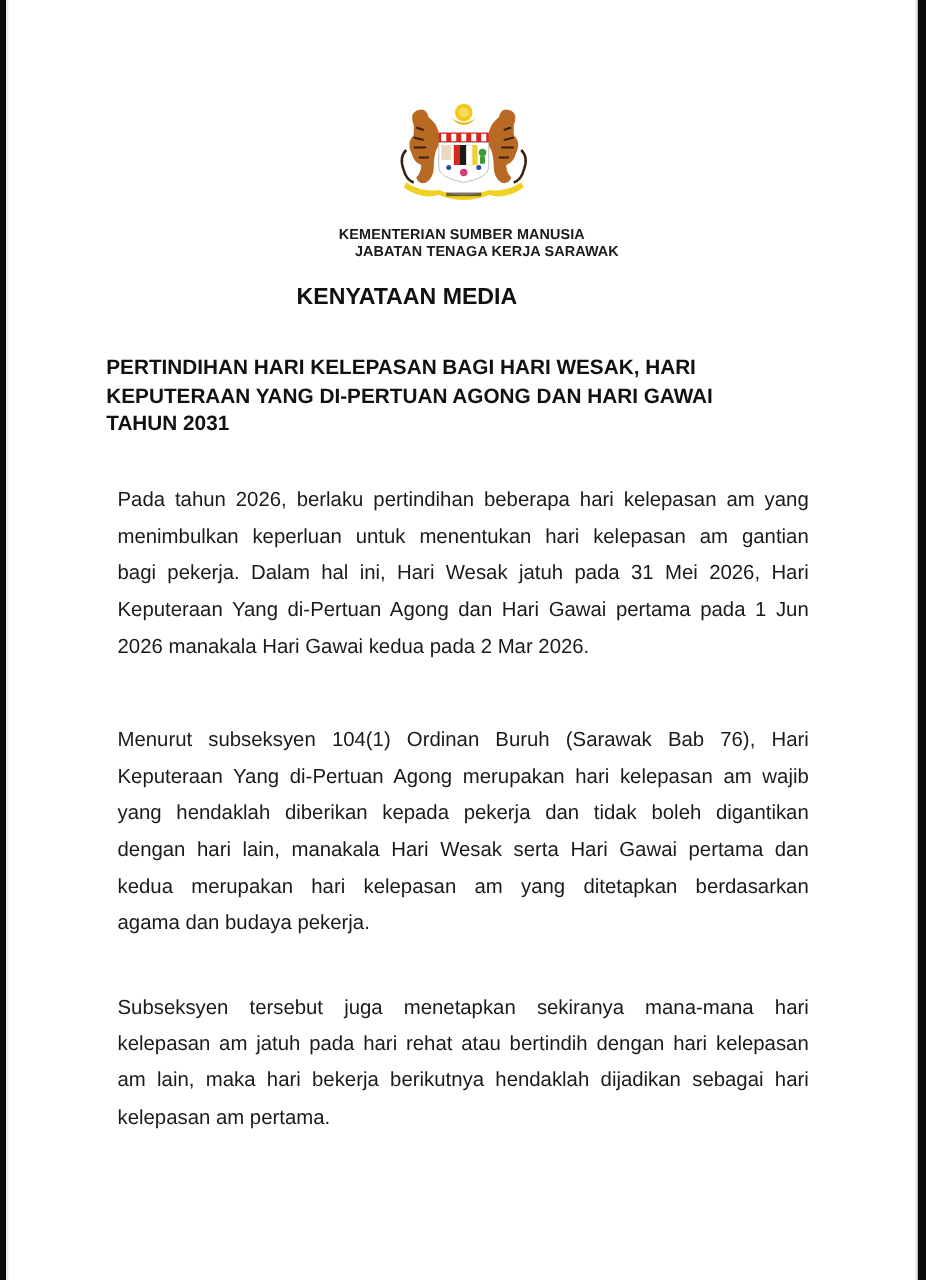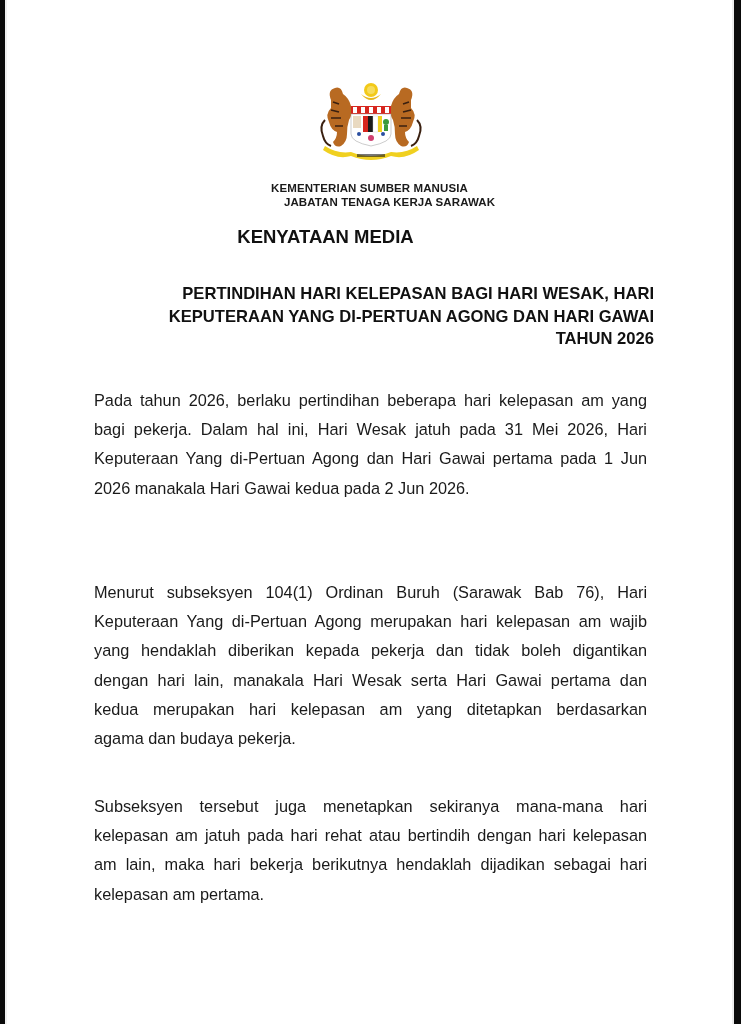--- a/index.html
+++ b/index.html
@@ -52,21 +52,21 @@
       font-family: "Liberation Sans", sans-serif;
       font-weight: bold;
       font-size: 18.5px;
       color: #111;
     }
     .title {
       position: absolute;
       left: 80px;
       top: 283px;
       width: 569px;
-      text-align: right;
+      text-align: left;
       font-family: "Liberation Sans", sans-serif;
       font-weight: bold;
       font-size: 16.6px;
       line-height: 22.5px;
       color: #111;
     }
     .title span { display: block; white-space: nowrap; }
     .para {
       position: absolute;
       left: 89px;
@@ -144,28 +144,29 @@
   </svg>
 
   <div class="org l1">KEMENTERIAN SUMBER MANUSIA</div>
   <div class="org l2">JABATAN TENAGA KERJA SARAWAK</div>
 
   <div class="heading">KENYATAAN MEDIA</div>
 
   <div class="title">
     <span>PERTINDIHAN HARI KELEPASAN BAGI HARI WESAK, HARI</span>
     <span>KEPUTERAAN YANG DI-PERTUAN AGONG DAN HARI GAWAI</span>
-    <span>TAHUN 2026</span>
+    <span>TAHUN 2031</span>
   </div>
 
   <div class="para p1">
     <span class="line">Pada tahun 2026, berlaku pertindihan beberapa hari kelepasan am yang</span>
+    <span class="line">menimbulkan keperluan untuk menentukan hari kelepasan am gantian</span>
     <span class="line">bagi pekerja. Dalam hal ini, Hari Wesak jatuh pada 31 Mei 2026, Hari</span>
     <span class="line">Keputeraan Yang di-Pertuan Agong dan Hari Gawai pertama pada 1 Jun</span>
-    <span class="line last">2026 manakala Hari Gawai kedua pada 2 Jun 2026.</span>
+    <span class="line last">2026 manakala Hari Gawai kedua pada 2 Mar 2026.</span>
   </div>
 
   <div class="para p2">
     <span class="line">Menurut subseksyen 104(1) Ordinan Buruh (Sarawak Bab 76), Hari</span>
     <span class="line">Keputeraan Yang di-Pertuan Agong merupakan hari kelepasan am wajib</span>
     <span class="line">yang hendaklah diberikan kepada pekerja dan tidak boleh digantikan</span>
     <span class="line">dengan hari lain, manakala Hari Wesak serta Hari Gawai pertama dan</span>
     <span class="line">kedua merupakan hari kelepasan am yang ditetapkan berdasarkan</span>
     <span class="line last">agama dan budaya pekerja.</span>
   </div>

